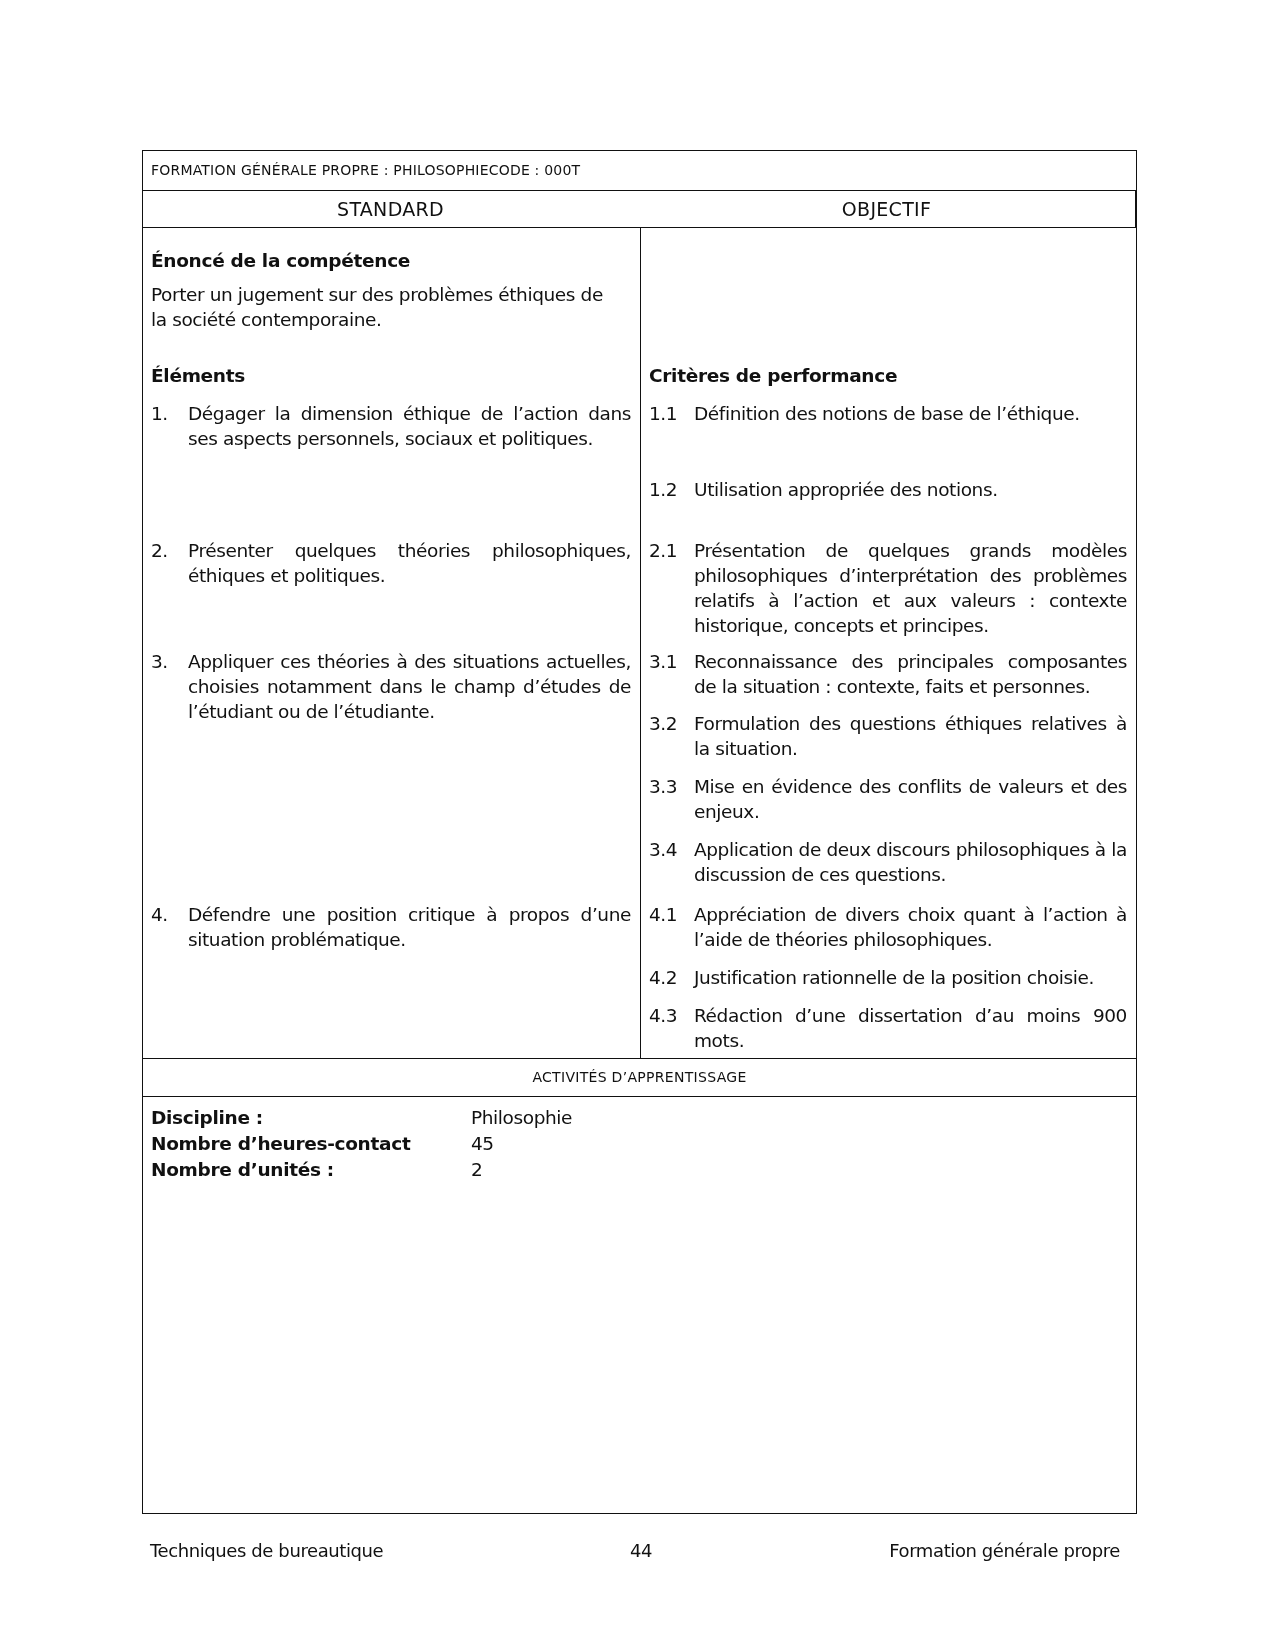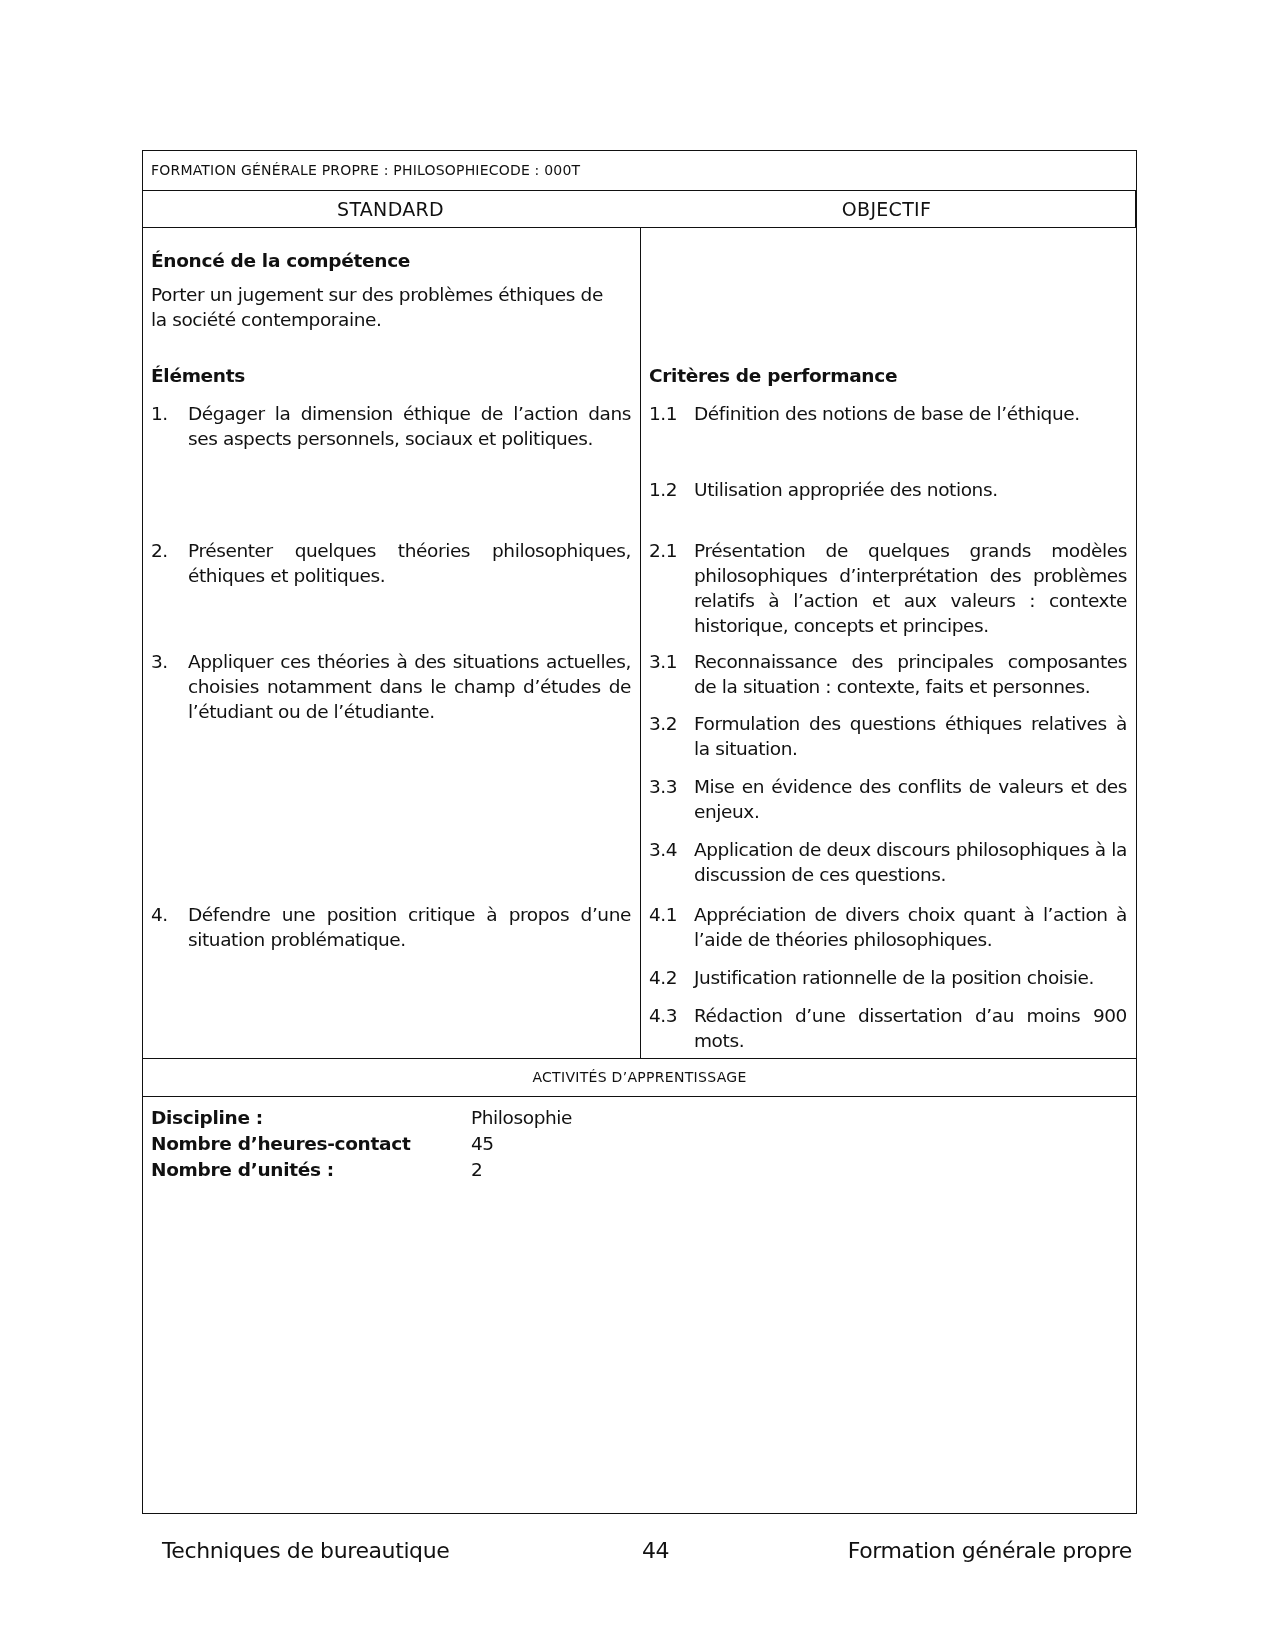--- a/index.html
+++ b/index.html
@@ -117,22 +117,21 @@
       width: 272px;
       font-weight: bold;
       letter-spacing: -0.3px;
     }
     .footer {
       position: absolute;
       top: 1538px;
       left: 150px;
       width: 970px;
       height: 26px;
-      font-size: 22px;
-      margin-left: 12px;
+      font-size: 18px;
     }
     .footer span { position: absolute; top: 0; }
     .footer .f-left { left: 0; }
     .footer .f-center { left: 480px; }
     .footer .f-right { right: 0; }
   </style>
 </head>
 <body>
 
 <div class="page-table">

